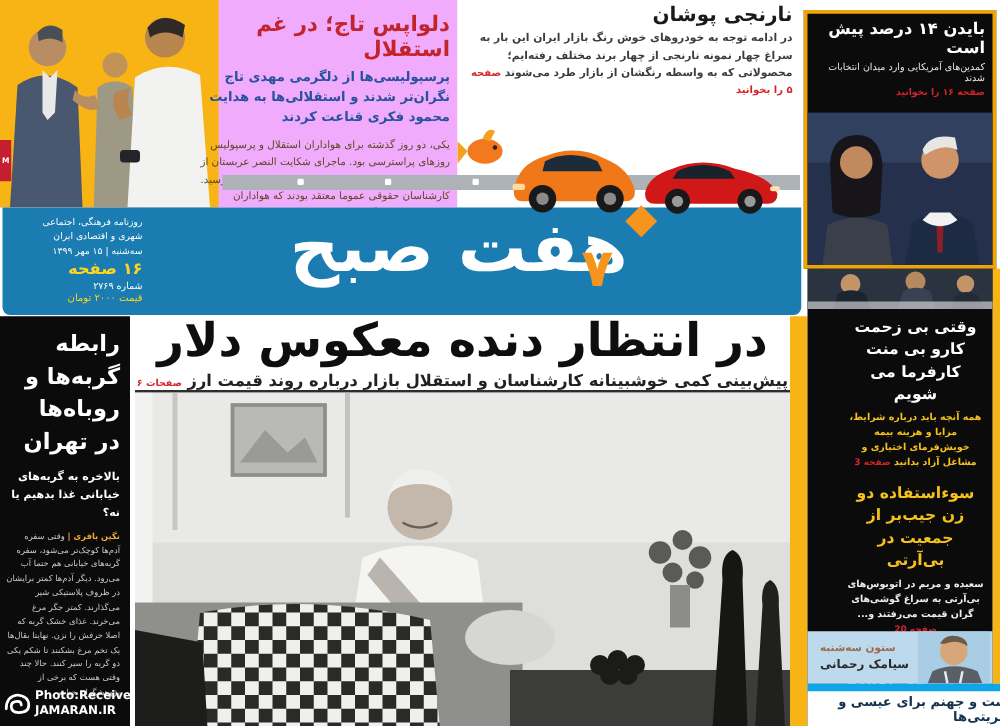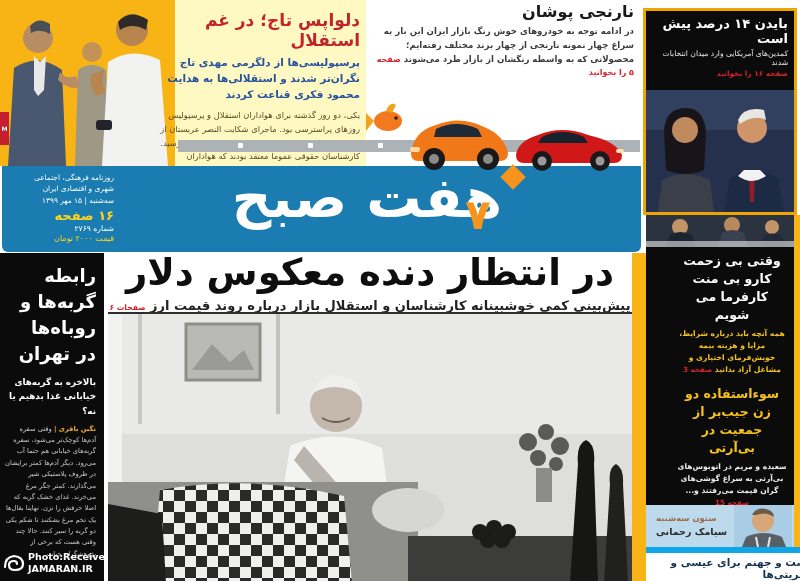--- a/index.html
+++ b/index.html
@@ -1,21 +1,21 @@
 <!DOCTYPE html>
 <html><head>
 <meta charset="utf-8">
 <style>
   * { margin:0; padding:0; box-sizing:border-box; }
   body { background:#fff; }
   .page { position:relative; width:800px; height:581px; background:#fff; overflow:hidden;
           font-family:"DejaVu Sans", sans-serif; }
 
   
-  .box-tl { position:absolute; left:0; top:0; width:366px; height:166px; background:#fef9c3; overflow:hidden; }
+  .box-tl { position:absolute; left:0; top:0; width:366px; height:166px; background:#f0abfc; overflow:hidden; }
   .tl-photo { position:absolute; left:0; top:0; }
   .tl-text { position:absolute; right:6px; top:10px; width:210px; direction:rtl; text-align:right; }
   .tl-head { font-size:17px; font-weight:bold; color:#c3242b; }
   .tl-sub  { font-size:10.5px; font-weight:bold; color:#27519c; line-height:1.5; margin-top:5px; }
   .tl-body { font-size:8.3px; color:#5a4a22; line-height:1.65; margin-top:7px; }
   .ref { color:#d5232b; font-weight:bold; }
 
   
   .box-tm { position:absolute; left:366px; top:0; width:270px; height:166px; background:#fff; }
   .tm-text { position:absolute; right:2px; top:2px; width:262px; direction:rtl; text-align:right; }
@@ -315,21 +315,21 @@
       <circle cx="126" cy="12" r="7" fill="#c39468"></circle>
         <path d="M114 32 L118 21 Q126 16 136 21 L140 32 Z" fill="#242b38"></path>
       <rect x="0" y="26" width="148" height="6" fill="#e8e8e6" opacity="0.6"></rect>
     </svg>
     <div class="rc-item">
       <div class="rc-t-w">وقتی بی زحمت کارو بی منت کارفرما می شویم</div>
       <div class="rc-s-y"><span>همه آنچه باید درباره شرایط، مزایا و هزینه بیمه خویش‌فرمای اختیاری و مشاغل آزاد بدانید </span><span class="ref rc-ref">صفحه 3</span></div>
     </div>
     <div class="rc-item">
       <div class="rc-t-y">سوءاستفاده دو زن جیب‌بر از جمعیت در بی‌آرتی</div>
-      <div class="rc-s-w"><span>سعیده و مریم در اتوبوس‌های بی‌آرتی به سراغ گوشی‌های گران قیمت می‌رفتند و... </span><span class="ref rc-ref">صفحه 15</span></div>
+      <div class="rc-s-w"><span>سعیده و مریم در اتوبوس‌های بی‌آرتی به سراغ گوشی‌های گران قیمت می‌رفتند و... </span><span class="ref rc-ref">صفحه 20</span></div>
     </div>
     <div class="rc-item">
       <div class="rc-t-w">از میراث هاشمی چیزی باقی نمانده است</div>
       <div class="rc-s-wb"><span>نگاهی به ۱۰۰ رخداد بزرگ تاریخی در قرن چهاردهم هجری شمسی </span><span class="ref rc-ref">صفحه ۴ را بخوانید</span></div>
     </div>
     <div class="rc-item">
       <div class="rc-t-w">افزایش کرایه‌ها، کسادی رژلب، مرگ طراح ژاپنی</div>
 
     </div>
   </div>

